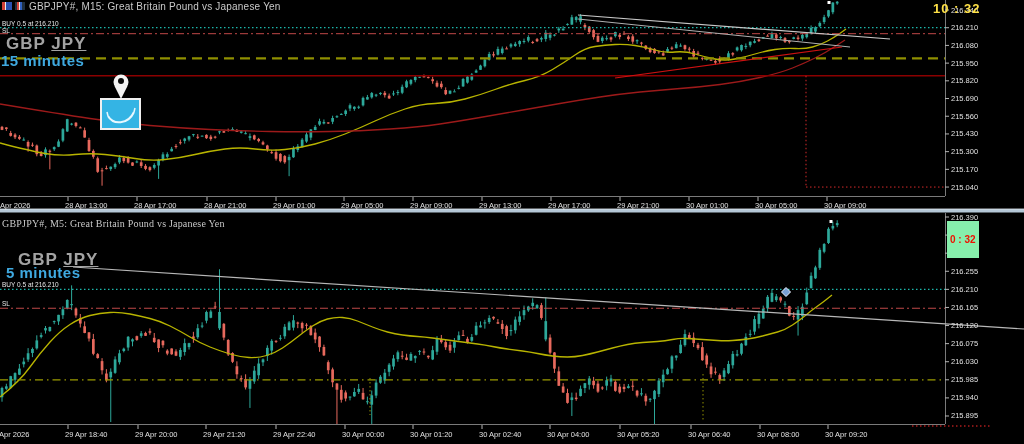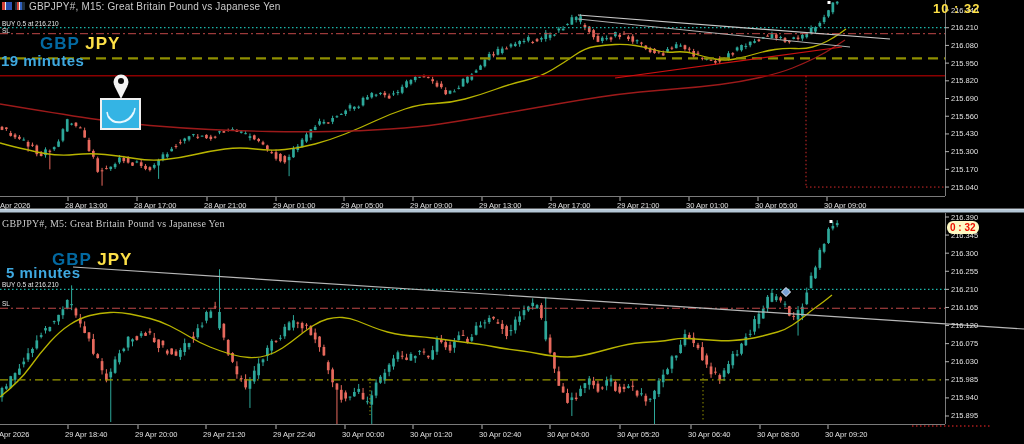--- a/index.html
+++ b/index.html
@@ -3,25 +3,25 @@
 <meta charset="utf-8">
 <style>
   html,body{margin:0;padding:0;background:#000;}
   #stage{position:relative;width:1024px;height:444px;background:#000;overflow:hidden;
          font-family:"Liberation Sans",sans-serif;}
   #chart{position:absolute;left:0;top:0;}
   .ovl{position:absolute;white-space:nowrap;}
   .hdr{font-size:10px;color:#c9c9c9;letter-spacing:.2px;}
   .tiny{font-size:6.5px;line-height:7px;color:#e8e8e8;}
   .sym{font-size:17px;font-weight:bold;letter-spacing:1px;}
-  .sym .base{color:#0369a1;margin-left:34px;} .sym .quote{color:#fde047;}
+  .sym .base{color:#a3a3a3;} .sym .quote{color:#a3a3a3;text-decoration:underline;}
   .tf{font-size:15px;font-weight:bold;color:#3fa9e0;letter-spacing:.5px;}
   .timer-top{font-size:13px;font-weight:bold;color:#fde047;letter-spacing:1px;}
-  .timer-bottom{font-size:10px;font-weight:bold;color:#ee1100;background:#fef9c3;
-                padding:1px 3px;line-height:11px;border-radius:6px;}
+  .timer-bottom{font-size:10px;font-weight:bold;color:#ee1100;background:#86efac;
+                padding:13px 3px;line-height:11px;}
   .winicon{width:10px;height:8px;display:inline-block;}
 </style>
 </head>
 <body>
 
 <div id="stage">
   <svg id="chart" width="1024" height="444" viewBox="0 0 1024 444">
       <defs>
         <clipPath id="clip0">
           <rect x="0" y="0" width="946" height="196"></rect>
@@ -963,21 +963,21 @@
 
   <span class="ovl winicon" style="left:2px;top:2px;background:linear-gradient(90deg,#d04038 0 3px,#e8e8e8 3px 4px,#2850b0 4px 10px);"></span>
   <span class="ovl winicon" style="left:15px;top:2px;background:linear-gradient(90deg,#203040 0 2px,#d04038 2px 4px,#e8e8e8 4px 5px,#3060c0 5px 7px,#203040 7px 10px);"></span>
   <div class="ovl hdr" style="left:29px;top:1px;">GBPJPY#, M15:  Great Britain Pound vs Japanese Yen</div>
   <div class="ovl tiny" style="left:2px;top:20px;">BUY 0.5 at 216.210</div>
   <div class="ovl tiny" style="left:2px;top:27px;">SL</div>
   <div class="ovl sym" style="left:6px;top:34px;">
     <span class="base">GBP</span>
     <span class="quote">JPY</span>
   </div>
-  <div class="ovl tf" style="left:1px;top:52px;">19 minutes</div>
+  <div class="ovl tf" style="left:1px;top:52px;">15 minutes</div>
   <div class="ovl timer-top" style="left:933px;top:1px;">10 : 32</div>
 
   <div class="ovl hdr" style="left:2px;top:218px;font-family:Liberation Serif, serif;">GBPJPY#, M5:  Great Britain Pound vs Japanese Yen</div>
   <div class="ovl tiny" style="left:2px;top:281px;">BUY 0.5 at 216.210</div>
   <div class="ovl tiny" style="left:2px;top:300px;">SL</div>
   <div class="ovl sym" style="left:18px;top:250px;">
     <span class="base">GBP</span>
     <span class="quote">JPY</span>
   </div>
   <div class="ovl tf" style="left:6px;top:264px;">5 minutes</div>

